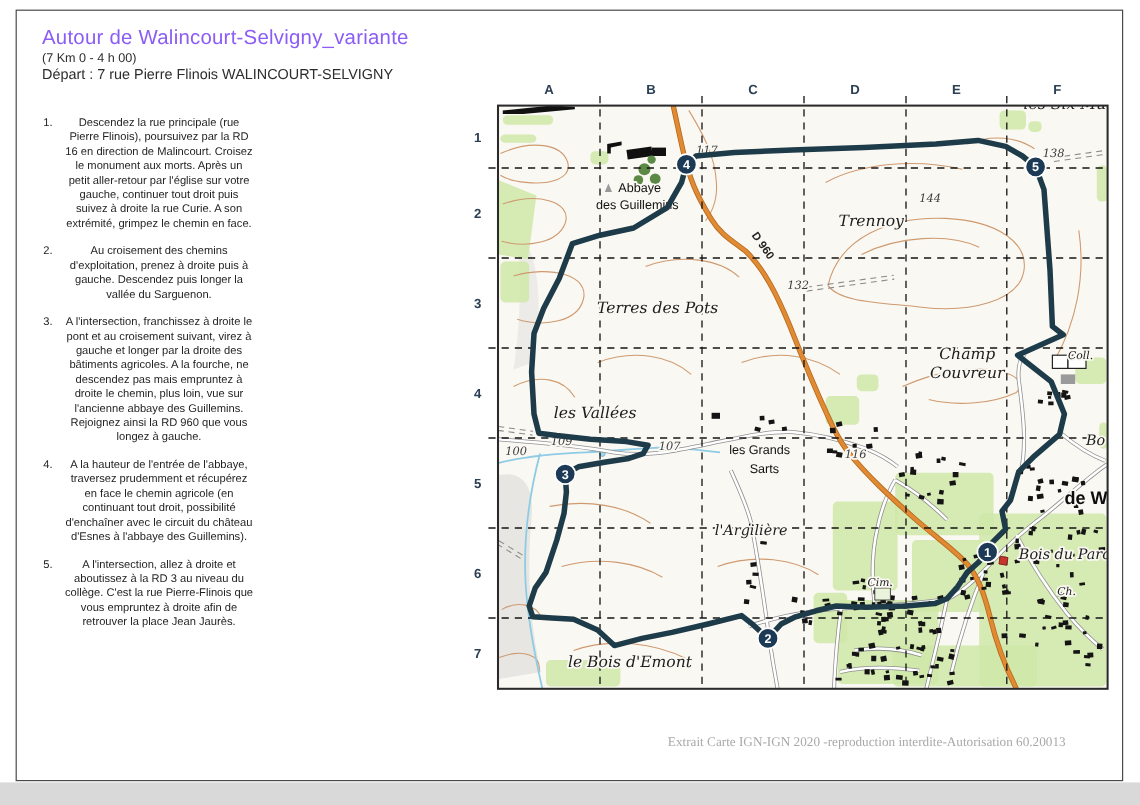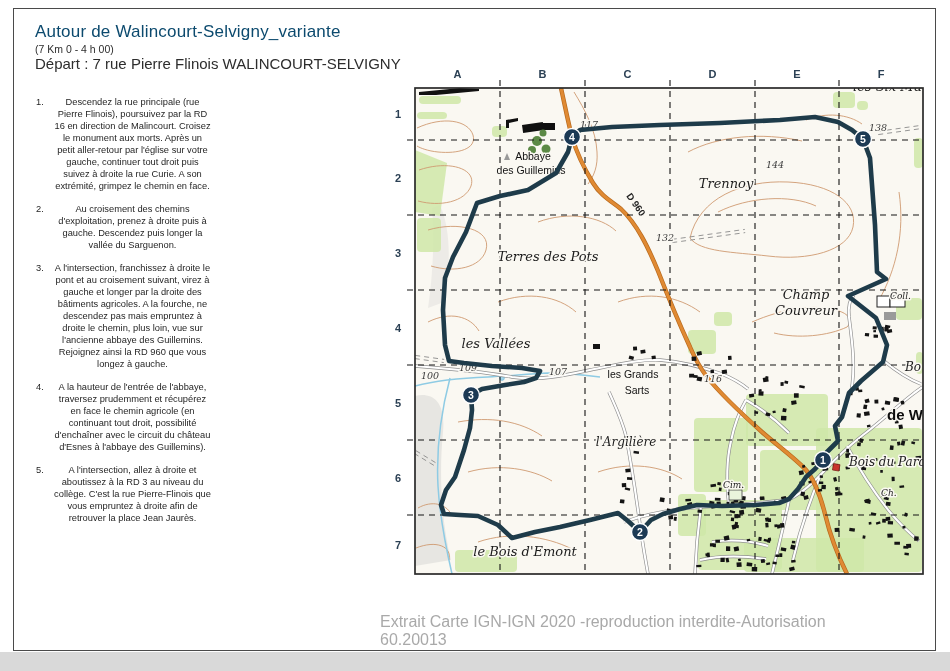--- a/index.html
+++ b/index.html
@@ -1,29 +1,29 @@
 <!DOCTYPE html>
 <html><head>
 <meta charset="utf-8">
 <style>
   html,body{margin:0;padding:0;}
   body{width:950px;height:671px;position:relative;background:#ffffff;
        font-family:"Liberation Sans",sans-serif;overflow:hidden;}
   .page-frame{position:absolute;left:13px;top:8px;width:923px;height:643px;
               border:1px solid #4a4a4a;background:#ffffff;box-sizing:border-box;}
   .bottom-strip{position:absolute;left:0;top:652px;width:950px;height:19px;background:#d9d9d9;}
-  .doc-title{position:absolute;left:35px;top:22px;font-size:17px;color:#0c4a6e;letter-spacing:.2px;}
+  .doc-title{position:absolute;left:35px;top:22px;font-size:17px;color:#8b5cf6;letter-spacing:.2px;}
   .doc-subtitle{position:absolute;left:35px;top:43px;font-size:10.5px;color:#2d2d2d;}
-  .doc-depart{position:absolute;left:35px;top:55px;font-size:15px;color:#2d2d2d;}
+  .doc-depart{position:absolute;left:35px;top:55px;font-size:12px;color:#2d2d2d;}
   .instructions{position:absolute;left:36px;top:96px;width:176px;}
   .instr{display:flex;margin-bottom:11px;color:#1f1f1f;font-size:9.3px;line-height:12px;}
   .instr .num{width:17px;flex:0 0 17px;}
   .instr .txt{flex:1;text-align:center;}
-  .footer-credit{position:absolute;left:380px;top:613px;width:508px;
-                 font-size:16px;color:#a9a9a9;}
+  .footer-credit{position:absolute;left:380px;top:613px;width:508px;text-align:right;
+                 font-size:11px;color:#a9a9a9;font-family:Liberation Serif, serif;}
   svg text{user-select:none;}
   .halo{paint-order:stroke;stroke:#faf8f2;stroke-width:3px;stroke-linejoin:round;}
 </style>
 </head>
 <body>
 
 <div class="page-frame"></div>
 
 <div class="doc-title">Autour de Walincourt-Selvigny_variante</div>
 <div class="doc-subtitle">(7 Km 0 - 4 h 00)</div>

